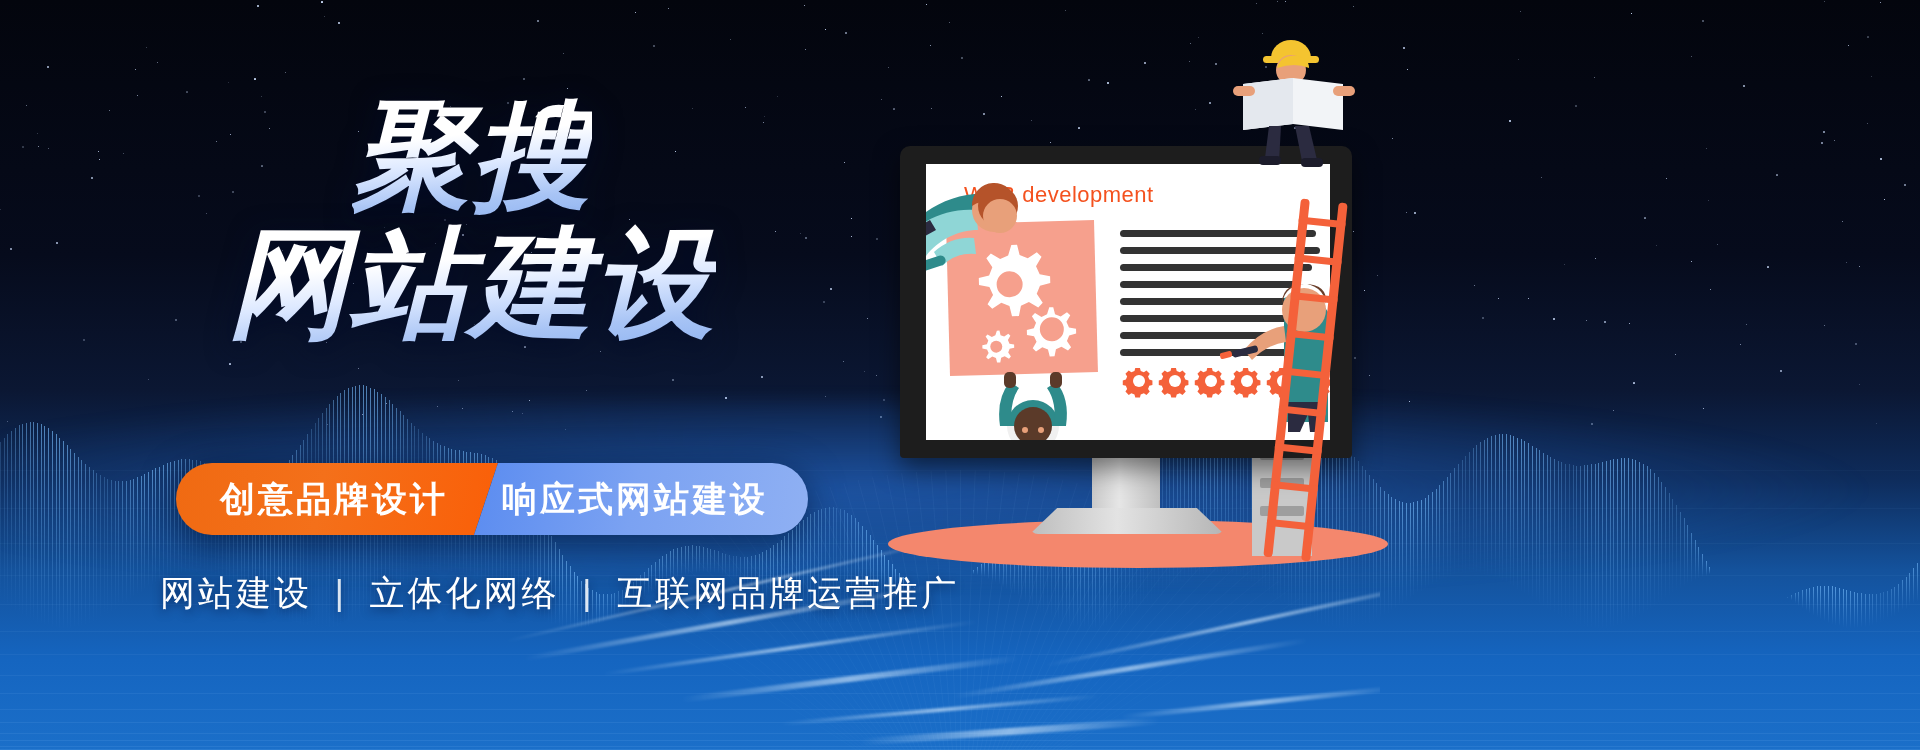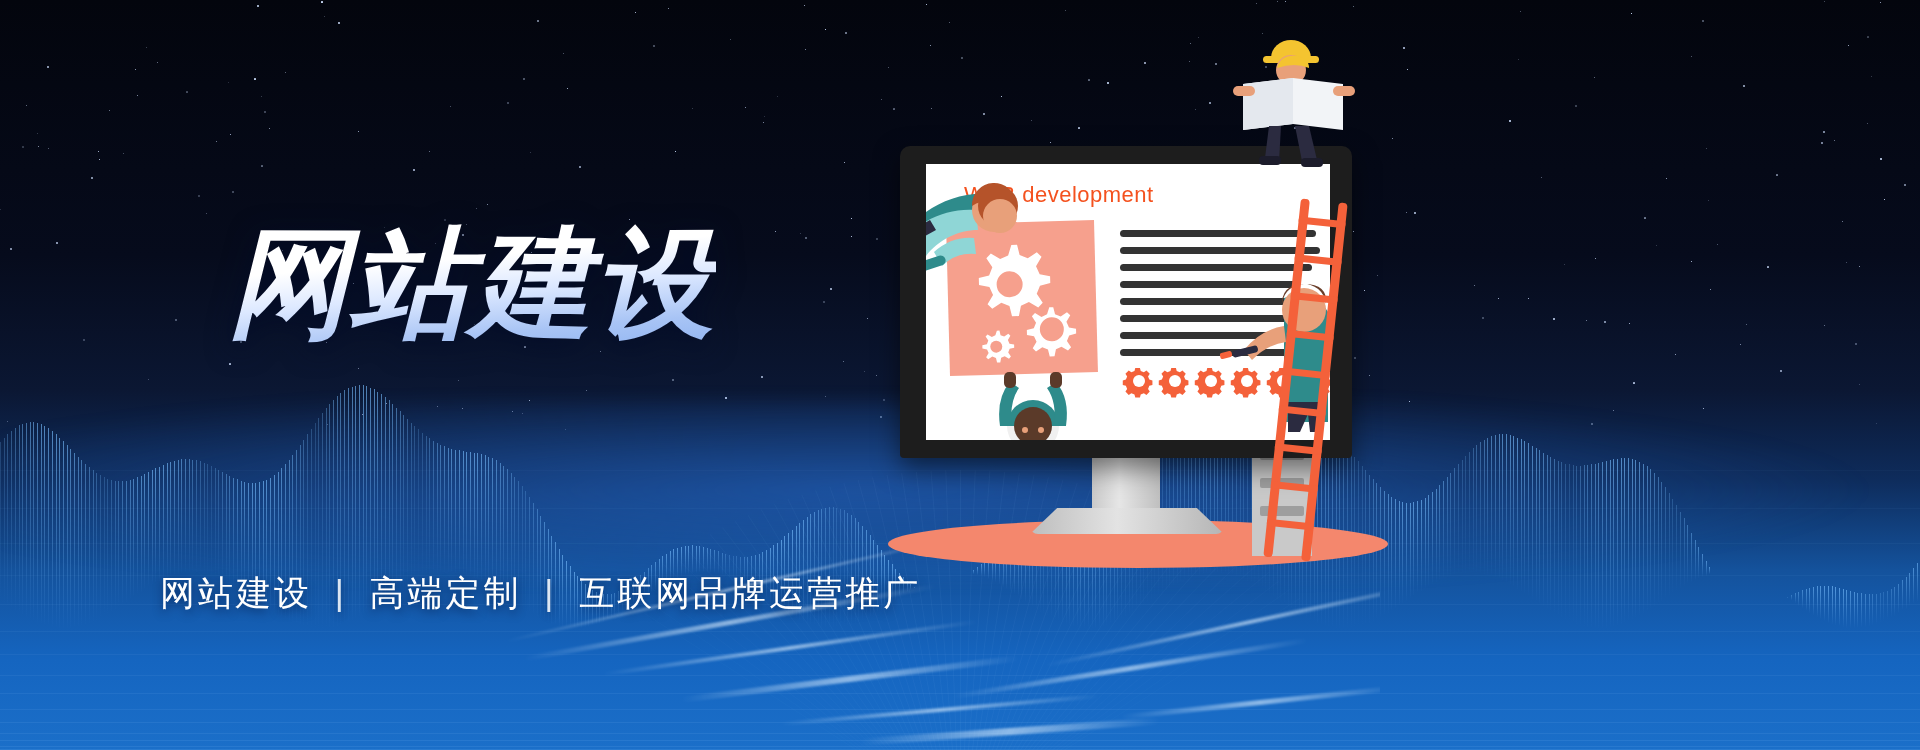--- a/index.html
+++ b/index.html
@@ -1006,27 +1006,32 @@
       <div class="streak" style="left:200px;top:206px;width:340px;height:6px;transform:rotate(-7deg);opacity:.7"></div>
       <div class="streak" style="left:300px;top:238px;width:320px;height:4px;transform:rotate(-5deg);opacity:.7"></div>
       <div class="streak" style="left:380px;top:258px;width:300px;height:7px;transform:rotate(-4deg);opacity:.7"></div>
       <div class="streak" style="left:470px;top:196px;width:360px;height:5px;transform:rotate(-9deg);opacity:.7"></div>
       <div class="streak" style="left:560px;top:150px;width:420px;height:4px;transform:rotate(-12deg);opacity:.7"></div>
       <div class="streak" style="left:20px;top:118px;width:460px;height:3px;transform:rotate(-13deg);opacity:.7"></div>
       <div class="streak" style="left:640px;top:230px;width:280px;height:5px;transform:rotate(-6deg);opacity:.7"></div>
     </div>
 
   <div class="copy">
+    <div class="title-1">聚搜</div>
     <div class="title-2">网站建设</div>
 
+    <div class="pills">
+      <div class="pill pill-orange">创意品牌设计</div>
+      <div class="pill pill-blue">响应式网站建设</div>
+    </div>
 
     <div class="tagline">
       <span>网站建设</span>
       <span class="sep">|</span>
-      <span>高端定制</span>
+      <span>立体化网络</span>
       <span class="sep">|</span>
       <span>互联网品牌运营推广</span>
     </div>
   </div>
 
   <div class="illo">
 
     <div class="floor-ellipse"></div>
 
     <div class="tower">

